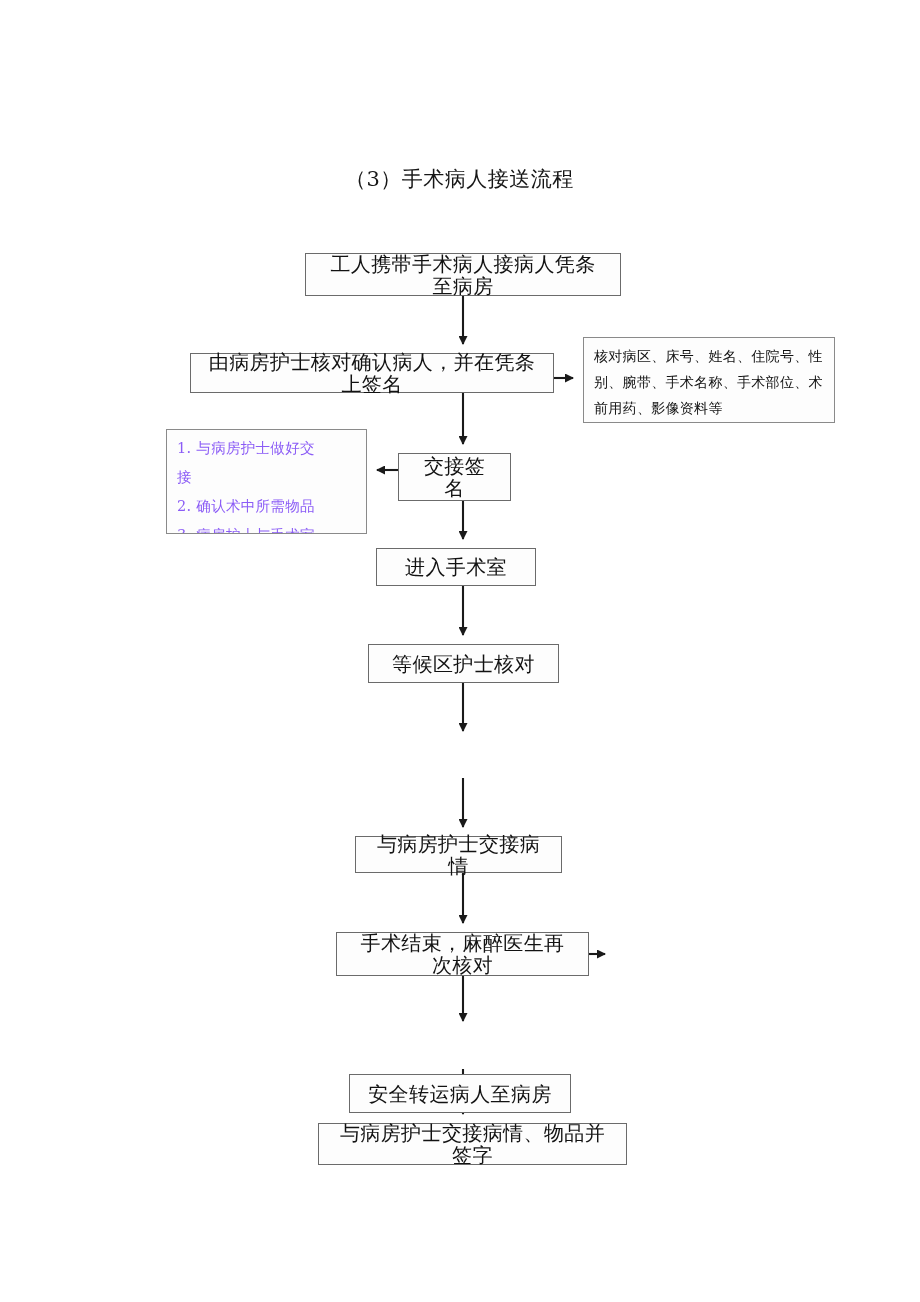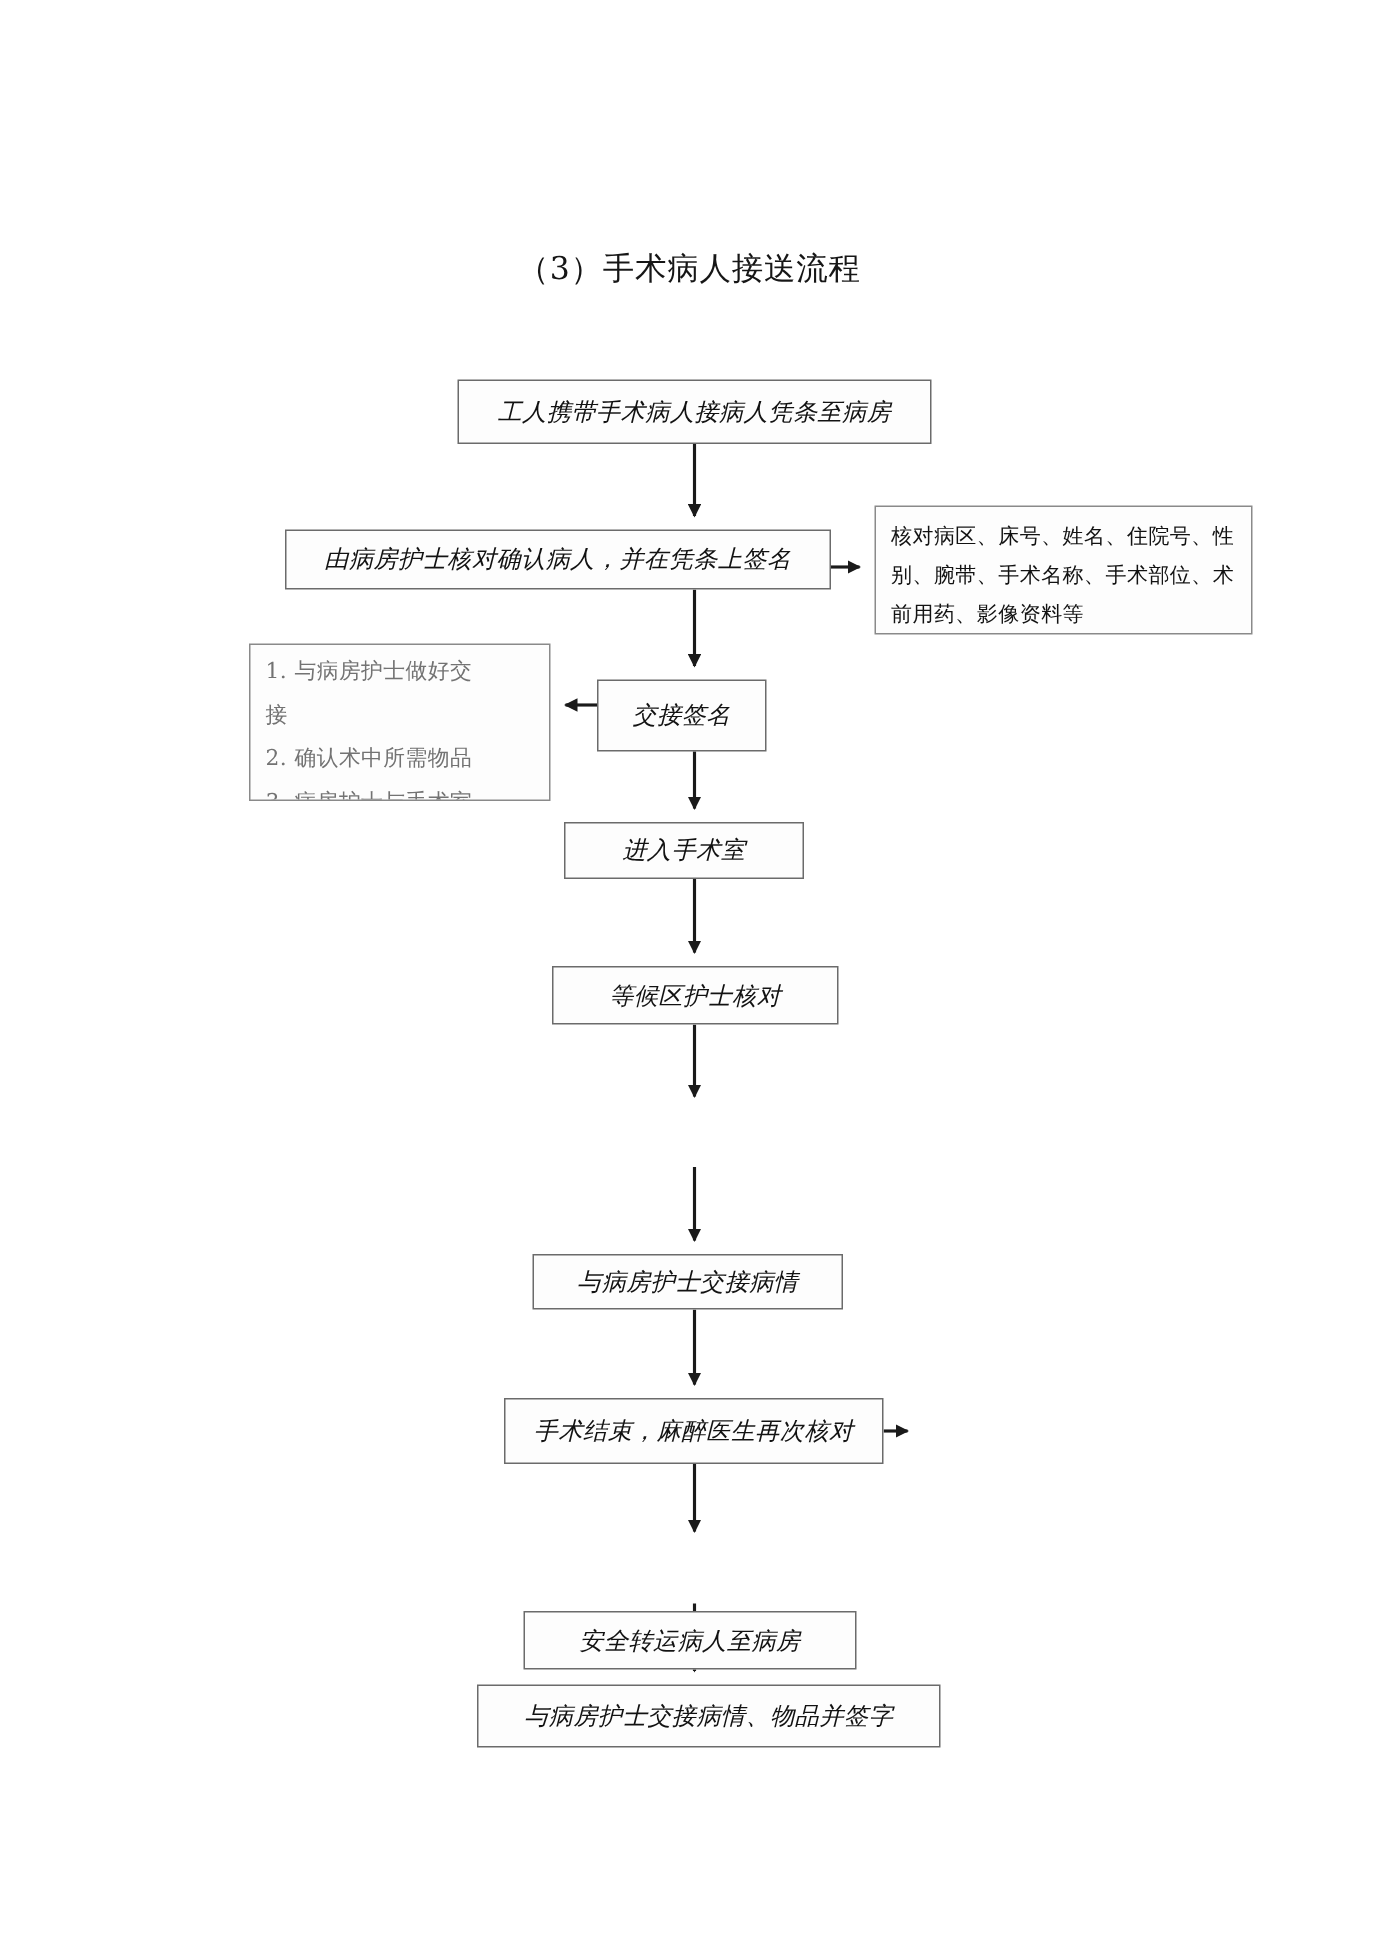--- a/index.html
+++ b/index.html
@@ -59,53 +59,52 @@
   
   .node {
     position: absolute;
     box-sizing: border-box;
     border: 1.4px solid #6b6b6b;
     background: #fdfdfd;
     display: flex;
     align-items: center;
     justify-content: center;
     font-family: "DejaVu Serif", "Liberation Serif", serif;
-    font-size: 16px;
+    font-size: 20px;
     line-height: 22px;
     color: #121212;
     letter-spacing: 0.4px;
     text-align: center;
     padding: 0 17px;
-    font-style: italic;
   }
 
   .note {
     position: absolute;
     box-sizing: border-box;
     border: 1.4px solid #8a8a8a;
     background: #fdfdfd;
-    font-family: Liberation Sans, sans-serif;
+    font-family: Liberation Serif, serif;
     font-size: 14px;
     line-height: 26px;
     color: #121212;
     letter-spacing: 0.3px;
     text-align: left;
     padding: 6px 8px 6px 10px;
     overflow: hidden;
   }
 
   .note-list {
     position: absolute;
     box-sizing: border-box;
     border: 1.4px solid #8a8a8a;
     background: #fdfdfd;
     font-family: "DejaVu Serif", "Liberation Serif", serif;
     font-size: 14.5px;
     line-height: 29px;
-    color: #737373;
+    color: #8b5cf6;
     letter-spacing: 0.3px;
     padding: 4px 4px 4px 10px;
     overflow: hidden;
   }
 
   
   #n1 { left: 305px; top: 253px; width: 316px; height: 43px; }
   #n2 { left: 190px; top: 353px; width: 364px; height: 40px; }
   #n3 { left: 398px; top: 453px; width: 113px; height: 48px; }
   #n4 { left: 376px; top: 548px; width: 160px; height: 38px; }

